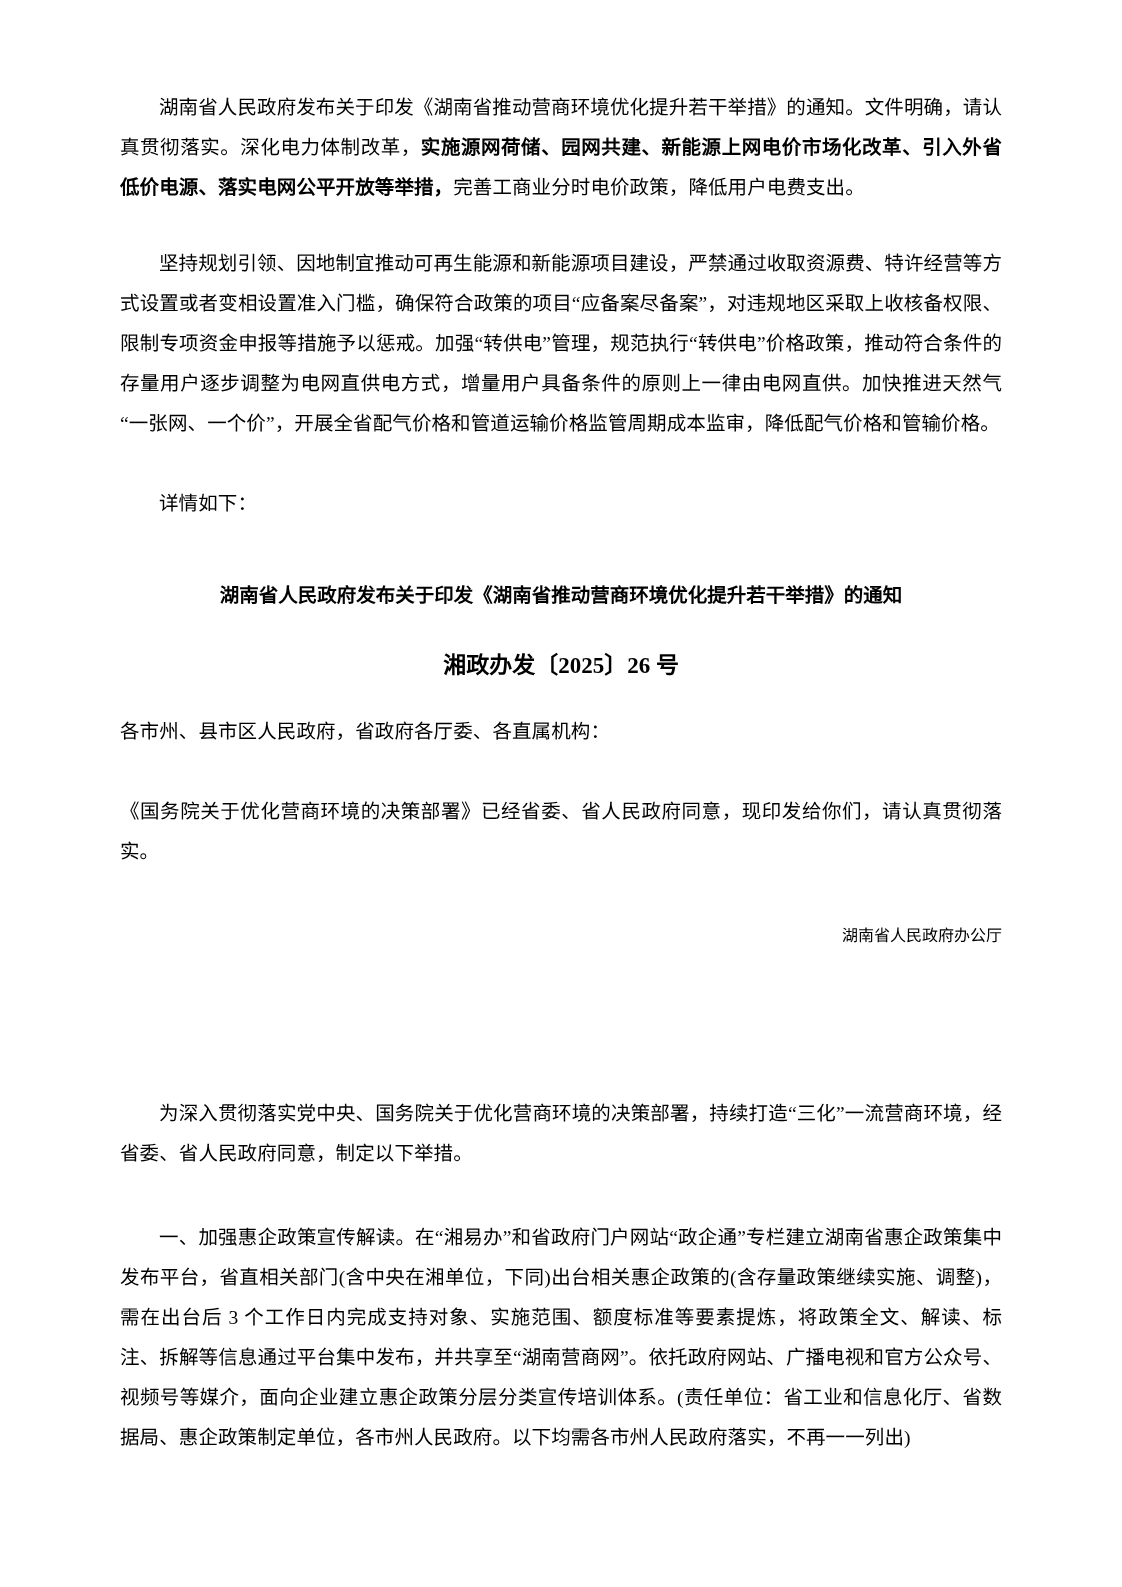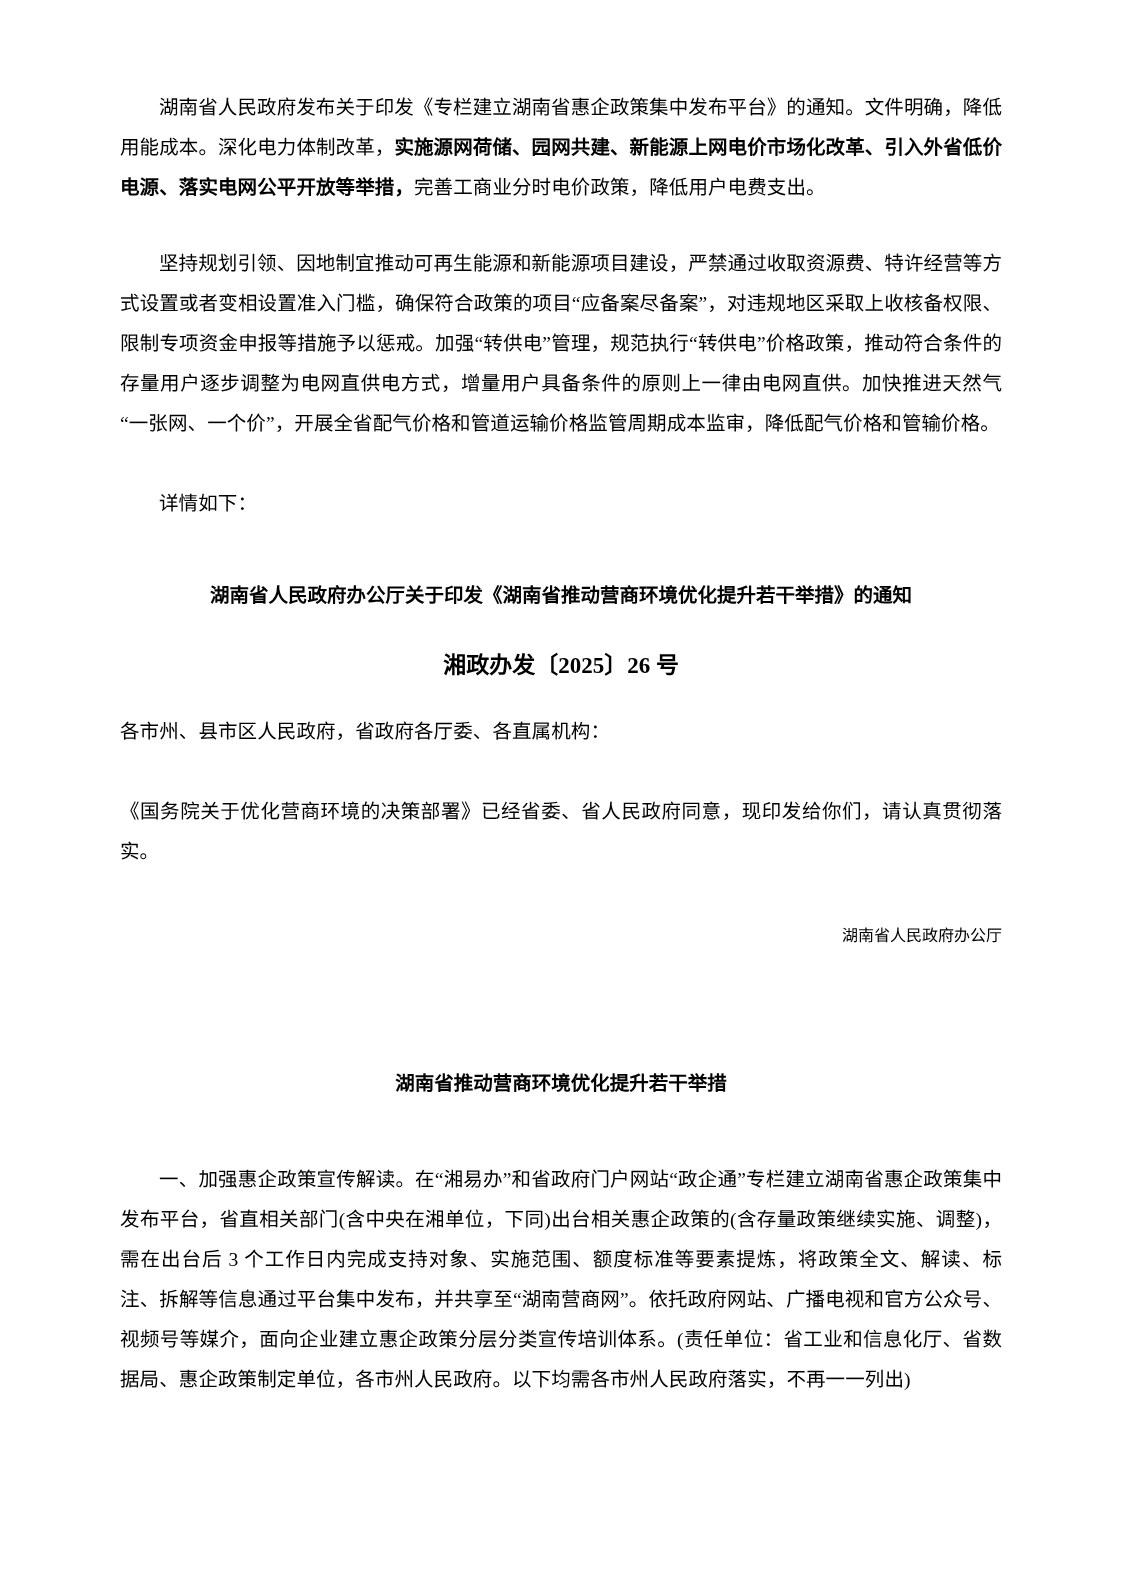--- a/index.html
+++ b/index.html
@@ -74,33 +74,33 @@
   .sp-30 { height: 30px; }
   .sp-34 { height: 34px; }
   .sp-44 { height: 44px; }
 </style>
 </head>
 <body>
 
 <div class="page">
   <div class="content">
 
-    <p class="para"><span>湖南省人民政府发布关于印发《专栏建立湖南省惠企政策集中发布平台》的通知。文件明确，降低用能成本。深化电力体制改革，</span><b>实施源网荷储、园网共建、新能源上网电价市场化改革、引入外省低价电源、落实电网公平开放等举措，</b><span>完善工商业分时电价政策，降低用户电费支出。</span></p>
+    <p class="para"><span>湖南省人民政府发布关于印发《湖南省推动营商环境优化提升若干举措》的通知。文件明确，请认真贯彻落实。深化电力体制改革，</span><b>实施源网荷储、园网共建、新能源上网电价市场化改革、引入外省低价电源、落实电网公平开放等举措，</b><span>完善工商业分时电价政策，降低用户电费支出。</span></p>
 
     <div class="sp-18"></div>
 
     <p class="para">坚持规划引领、因地制宜推动可再生能源和新能源项目建设，严禁通过收取资源费、特许经营等方式设置或者变相设置准入门槛，确保符合政策的项目“应备案尽备案”，对违规地区采取上收核备权限、限制专项资金申报等措施予以惩戒。加强“转供电”管理，规范执行“转供电”价格政策，推动符合条件的存量用户逐步调整为电网直供电方式，增量用户具备条件的原则上一律由电网直供。加快推进天然气“一张网、一个价”，开展全省配气价格和管道运输价格监管周期成本监审，降低配气价格和管输价格。</p>
 
     <div class="sp-22"></div>
 
     <p class="para">详情如下：</p>
 
     <div class="sp-34"></div>
 
-    <p class="heading">湖南省人民政府办公厅关于印发《湖南省推动营商环境优化提升若干举措》的通知</p>
+    <p class="heading">湖南省人民政府发布关于印发《湖南省推动营商环境优化提升若干举措》的通知</p>
 
     <div class="sp-30"></div>
 
     <p class="doc-number">湘政办发〔2025〕26 号</p>
 
     <div class="sp-26"></div>
 
     <p class="para noindent">各市州、县市区人民政府，省政府各厅委、各直属机构：</p>
 
     <div class="sp-22"></div>
@@ -112,23 +112,23 @@
     <p class="signature">湖南省人民政府办公厅</p>
 
     <div class="sp-30"></div>
 
 
     <div class="sp-44"></div>
 
 
     <div class="sp-34"></div>
 
-    <p class="heading">湖南省推动营商环境优化提升若干举措</p>
 
     <div class="sp-30"></div>
 
+    <p class="para">为深入贯彻落实党中央、国务院关于优化营商环境的决策部署，持续打造“三化”一流营商环境，经省委、省人民政府同意，制定以下举措。</p>
 
     <div class="sp-26"></div>
 
     <p class="para">一、加强惠企政策宣传解读。在“湘易办”和省政府门户网站“政企通”专栏建立湖南省惠企政策集中发布平台，省直相关部门(含中央在湘单位，下同)出台相关惠企政策的(含存量政策继续实施、调整)，需在出台后 3 个工作日内完成支持对象、实施范围、额度标准等要素提炼，将政策全文、解读、标注、拆解等信息通过平台集中发布，并共享至“湖南营商网”。依托政府网站、广播电视和官方公众号、视频号等媒介，面向企业建立惠企政策分层分类宣传培训体系。(责任单位：省工业和信息化厅、省数据局、惠企政策制定单位，各市州人民政府。以下均需各市州人民政府落实，不再一一列出)</p>
 
   </div>
 </div>
 
 </body></html>

